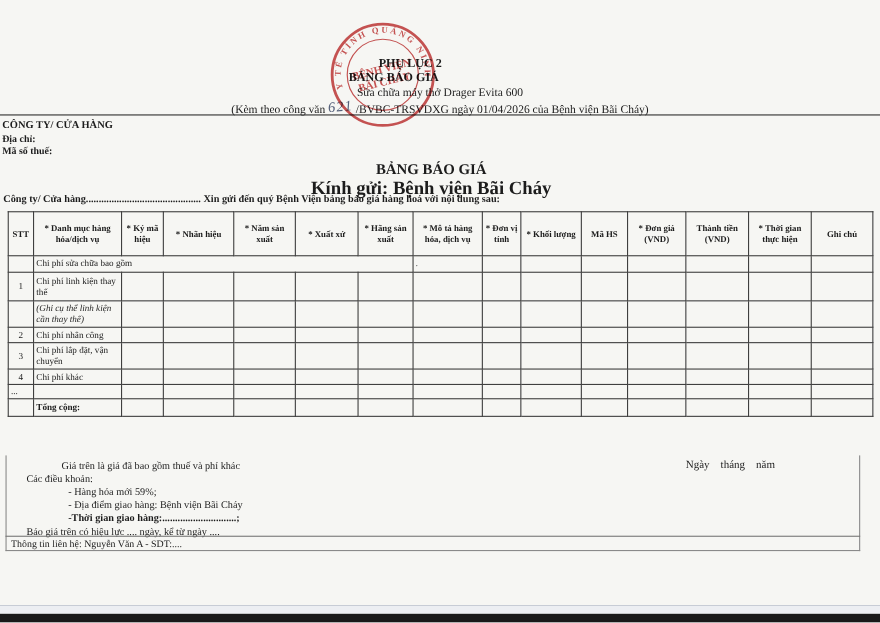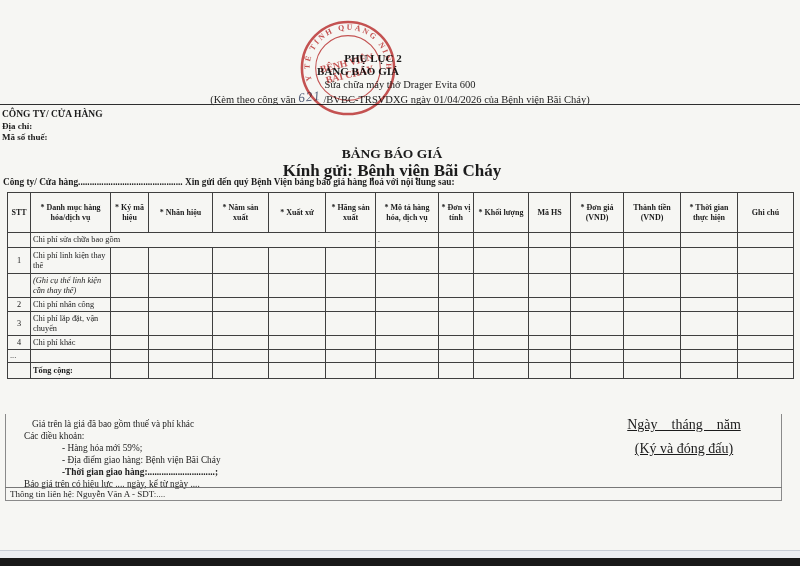--- a/index.html
+++ b/index.html
@@ -36,23 +36,23 @@
   td.name{text-align:left;}
   td.stt{text-align:center;}
   td.desc{font-size:7.6px;vertical-align:top;text-align:left;}
   .nowrap{white-space:nowrap;overflow:visible;}
   .italic{font-style:italic;}
   .total{font-weight:bold;}
   
   .footer-box{top:414px;left:5px;width:775px;height:86px;border-left:1px solid #8a8a8a;
               border-right:1px solid #8a8a8a;border-bottom:1px solid #8a8a8a;}
   .terms{font-size:9.3px;}
-  .t1{top:5px;left:4px;padding-left:22px;} .t2{top:17px;left:18px;} .t3{top:29px;left:56px;}
+  .t1{top:5px;left:28px;padding-left:22px;} .t2{top:17px;left:18px;} .t3{top:29px;left:56px;}
   .t4{top:41px;left:56px;} .t5{top:53px;left:56px;font-weight:bold;} .t6{top:65px;left:18px;}
-  .sig{left:568px;width:220px;text-align:center;font-size:14px;text-decoration:underline;}
+  .sig{left:548px;width:220px;text-align:center;font-size:10px;}
   .s1{top:3px;white-space:pre;} .s2{top:15px;} .s3{top:27px;}
   .contact-row{position:absolute;bottom:0;left:-1px;width:777px;height:13px;border-top:1px solid #777;
                font-size:9px;line-height:13px;padding-left:5px;box-sizing:border-box;white-space:nowrap;}
   
   .scan-line{top:550px;left:0;width:800px;height:1px;background:#c7ccd5;}
   .scan-shade{top:551px;left:0;width:800px;height:7px;background:#eceef2;}
   .scan-band{top:558px;left:0;width:800px;height:8px;background:#191919;}
 </style>
 </head>
 <body>
@@ -261,19 +261,18 @@
   </table>
 
 <div class="abs footer-box">
   <div class="abs terms t1">Giá trên là giá đã bao gồm thuế và phí khác</div>
   <div class="abs terms t2">Các điều khoản:</div>
   <div class="abs terms t3">- Hàng hóa mới 59%;</div>
   <div class="abs terms t4">- Địa điểm giao hàng: Bệnh viện Bãi Cháy</div>
   <div class="abs terms t5">-Thời gian giao hàng:.............................;</div>
   <div class="abs terms t6">Báo giá trên có hiệu lực .... ngày, kể từ ngày ....</div>
   <div class="abs sig s1">Ngày    tháng    năm</div>
-  <div class="abs sig s3">(Ký và đóng đấu)</div>
   <div class="contact-row">Thông tin liên hệ: Nguyễn Văn A - SDT:....</div>
 </div>
 
 <div class="abs scan-line"></div>
 <div class="abs scan-shade"></div>
 <div class="abs scan-band"></div>
 
 </body></html>

